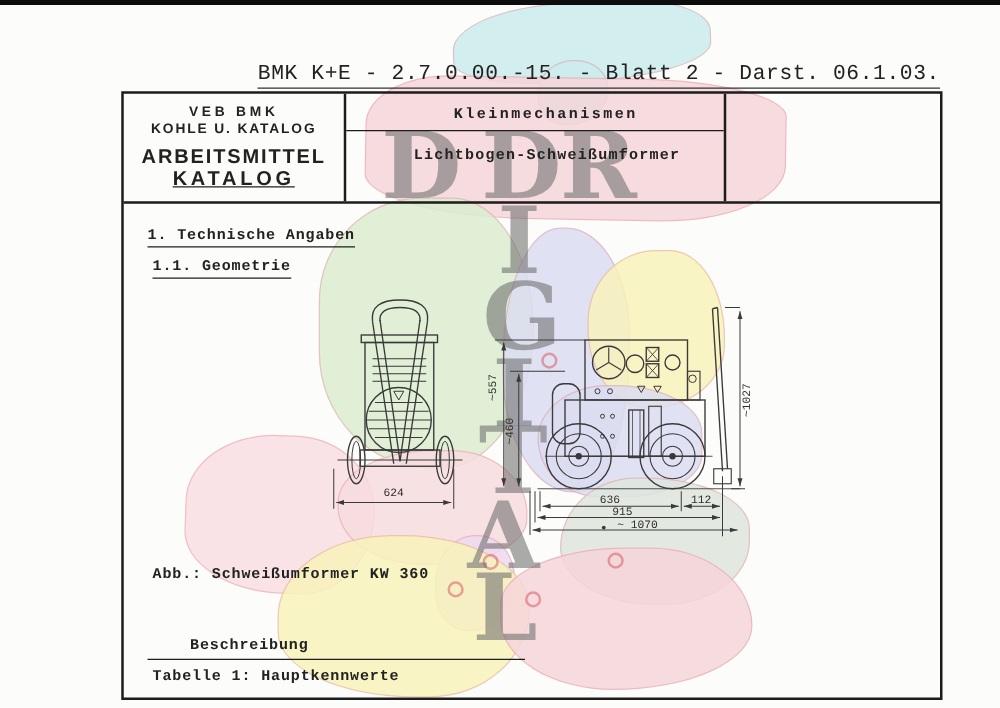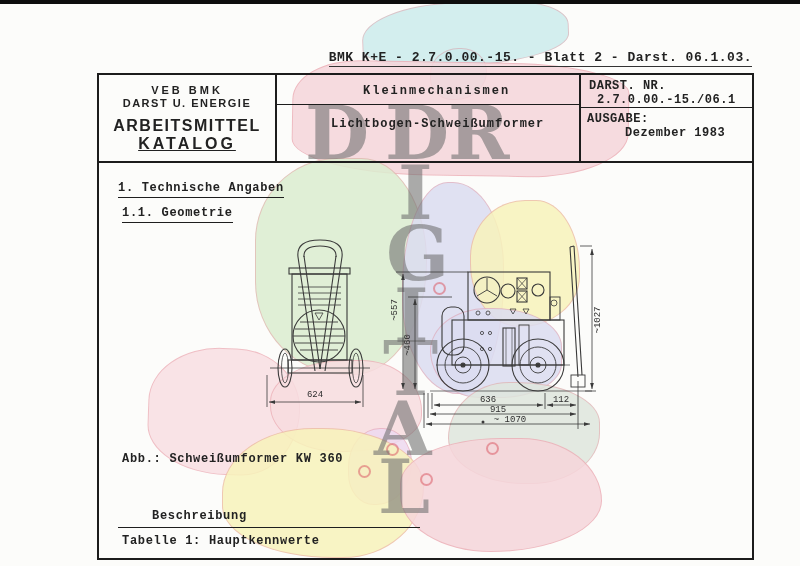--- a/index.html
+++ b/index.html
@@ -11,21 +11,21 @@
   .map{position:absolute;z-index:1;opacity:.85;border:1px solid rgba(224,128,140,.45);}
   .m-cyan{background:#cdeced;} .m-pink{background:#f6d6db;} .m-green{background:#dcedd0;}
   .m-yellow{background:#f8f3bb;} .m-lav{background:#dcddf1;} .m-peach{background:#f9dfe3;}
   .m-gg{background:#dfe6dd;} .m-lilac{background:#eed9f0;} .m-rose{background:#f8dde0;}
   .city{position:absolute;z-index:1;width:9px;height:9px;border-radius:50%;
         border:2px solid rgba(219,92,104,.55);background:transparent;}
   
   .wm-letter{position:absolute;z-index:2;font-family:"DejaVu Serif","Liberation Serif",serif;
              font-weight:bold;font-size:74px;line-height:70px;color:rgba(110,110,110,.58);}
   
-  .ref-line{position:absolute;right:48px;top:50px;z-index:4;font-size:13px;font-weight:bold;
+  .ref-line{position:absolute;right:48px;top:50px;z-index:4;font-size:17px;font-weight:normal;
             letter-spacing:.5px;border-bottom:1.5px solid #333;padding-bottom:1px;}
   
   .frame{position:absolute;left:97px;top:73px;width:653px;height:483px;
          border:2px solid #1c1c1c;z-index:3;background:transparent;}
   .hdr{position:absolute;left:0;top:0;width:653px;height:86px;border-bottom:2px solid #1c1c1c;
        display:flex;}
   .cell-org{width:176px;border-right:2px solid #1c1c1c;text-align:center;padding-top:9px;
             font-family:"Liberation Sans","DejaVu Sans",sans-serif;font-weight:bold;}
   .org1{font-size:11px;letter-spacing:3px;}
   .org2{font-size:11px;letter-spacing:1.5px;margin-top:1px;}
@@ -85,38 +85,28 @@
   <span class="wm-letter" style="left:383px;top:334px;">T</span>
   <span class="wm-letter" style="left:374px;top:394px;">A</span>
   <span class="wm-letter" style="left:378px;top:452px;">L</span>
 
   <div class="ref-line">BMK K+E - 2.7.0.00.-15. - Blatt 2 - Darst. 06.1.03.</div>
 
   <div class="frame">
     <div class="hdr">
       <div class="cell-org">
         <div class="org1">VEB BMK</div>
-        <div class="org2">DARST U. ENERGIE</div>
+        <div class="org2">KOHLE U. KATALOG</div>
         <div class="cat1">ARBEITSMITTEL</div>
         <div class="cat2">KATALOG</div>
       </div>
       <div class="cell-product">
         <div class="prod-row1">Kleinmechanismen</div>
         <div class="prod-row2">
           <div>Lichtbogen-Schweißumformer</div>
-        </div>
-      </div>
-      <div class="cell-meta">
-        <div class="meta-row1">
-          <div class="meta-lbl">DARST. NR.</div>
-          <div class="meta-val">2.7.0.00.-15./06.1</div>
-        </div>
-        <div class="meta-row2">
-          <div class="meta-lbl">AUSGABE:</div>
-          <div class="meta-val meta-val2">Dezember 1983</div>
         </div>
       </div>
     </div>
   </div>
 
   <div class="btxt" style="left:118px;top:181px;"><span class="und">1. Technische Angaben</span></div>
   <div class="btxt" style="left:122px;top:206px;"><span class="und">1.1. Geometrie</span></div>
   <div class="btxt" style="left:122px;top:452px;">Abb.: Schweißumformer KW 360</div>
   <div class="btxt" style="left:152px;top:509px;">Beschreibung</div>
   <div class="s12-underline"></div>

